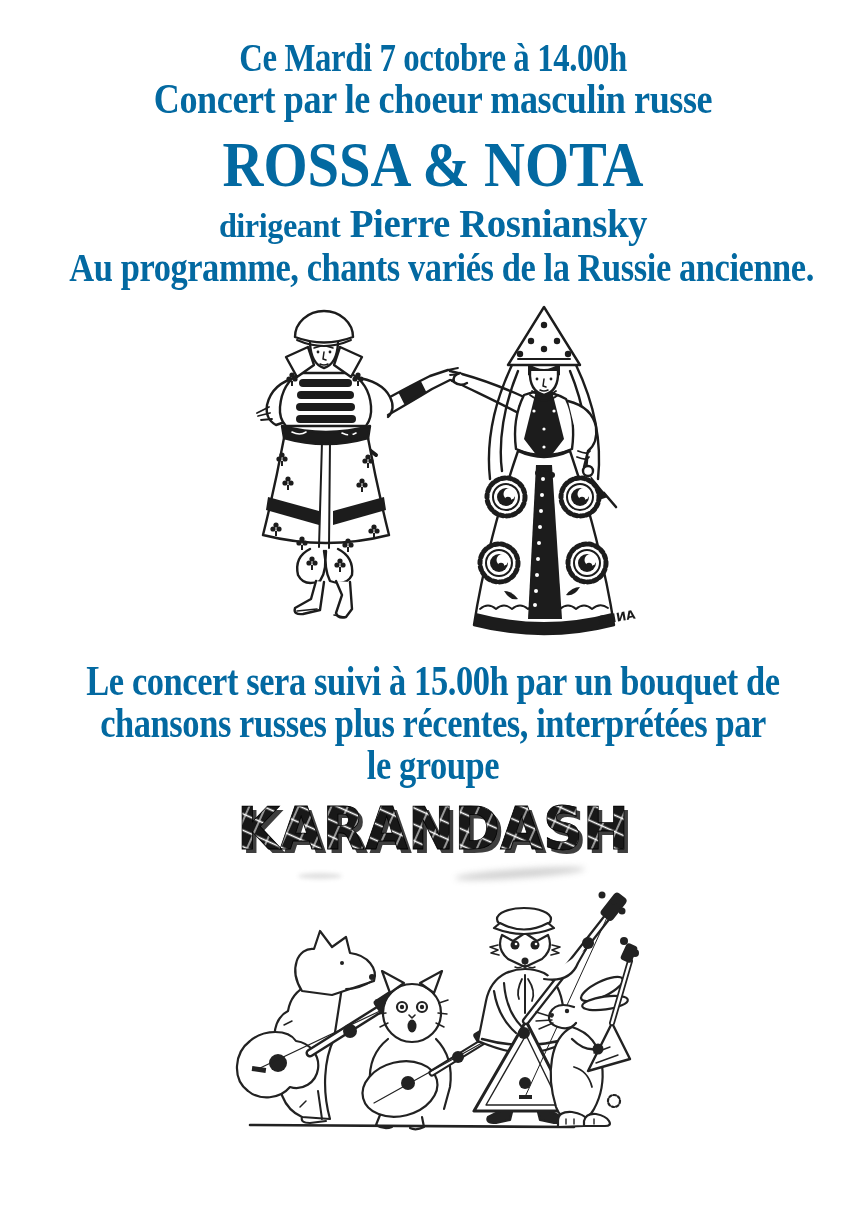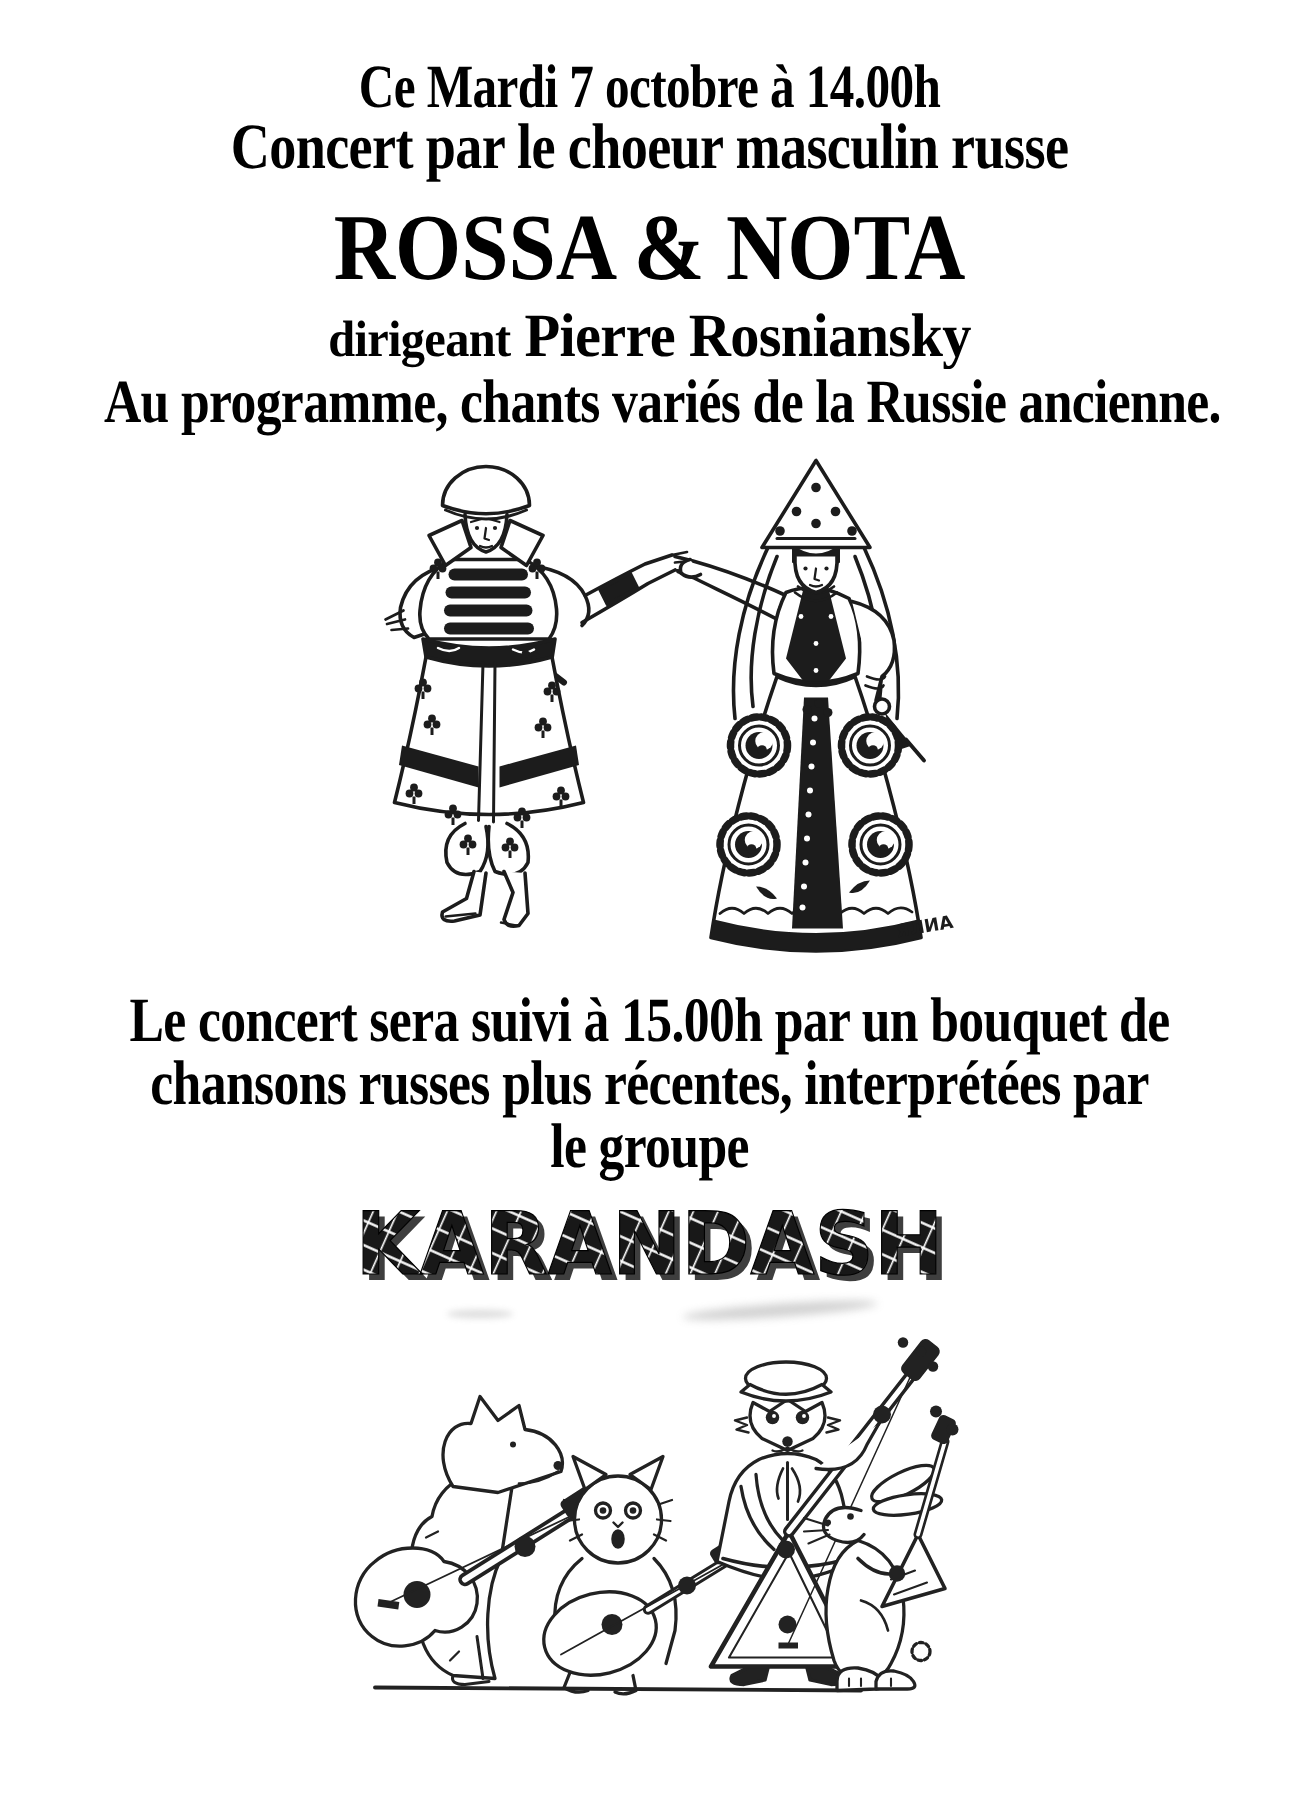--- a/index.html
+++ b/index.html
@@ -1,18 +1,18 @@
 <!DOCTYPE html>
 <html><head>
 <meta charset="utf-8">
 <style>
   html,body{margin:0;padding:0;background:#fff;}
   .poster{
     position:relative; width:866px; height:1209px; background:#fff;
-    overflow:hidden; font-family:"Liberation Serif", serif; color:#000000;
+    overflow:hidden; font-family:"Liberation Serif", serif; color:#0369a1;
   }
   .line{
     position:absolute; left:0; right:0; text-align:center; white-space:nowrap;
     font-weight:bold; line-height:1; letter-spacing:-0.5px;
   }
   .l1   {top:37px;  font-size:41px; transform:scaleX(0.80);}
   .l2   {top:77px;  font-size:43px; transform:scaleX(0.84);}
   .title{top:134px; font-size:63px; transform:scaleX(0.90); letter-spacing:0;}
   .dir  {top:203px; font-size:41px; transform:scaleX(0.95);}
   .dir .dsmall{font-size:34px; margin-right:10px;}

